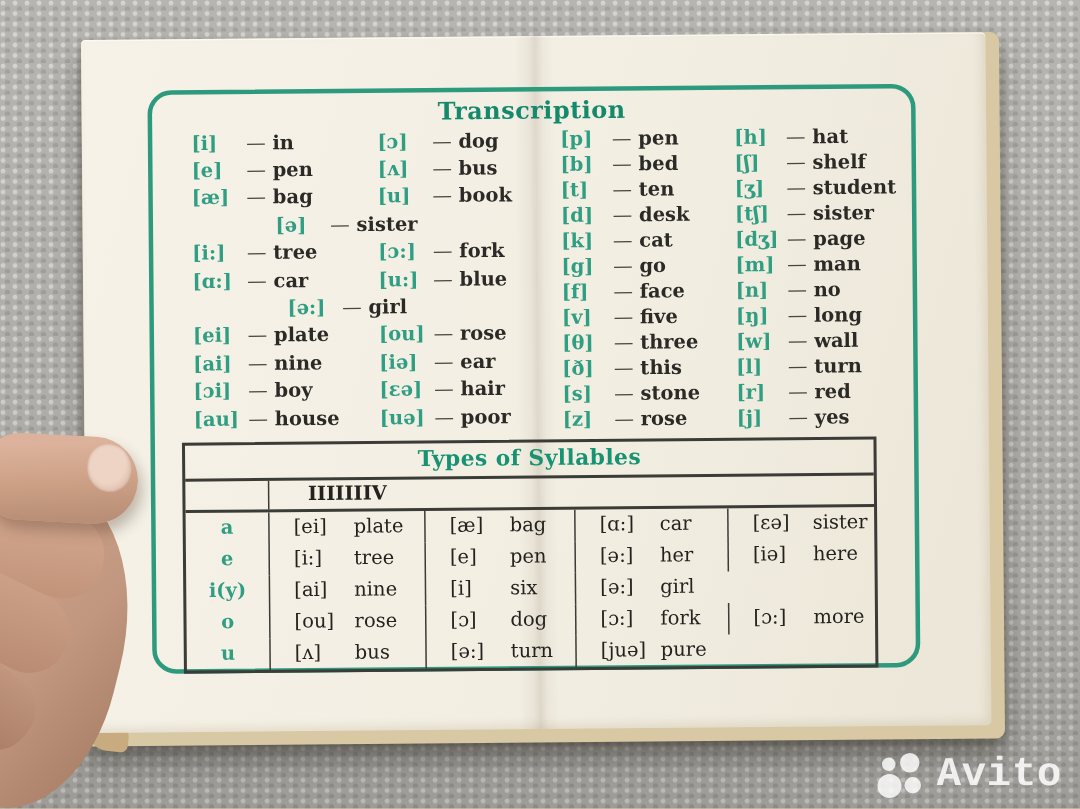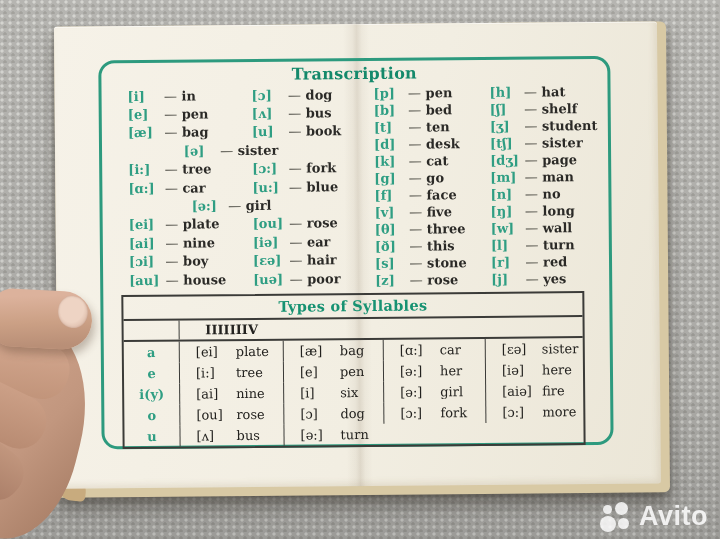--- a/index.html
+++ b/index.html
@@ -87,21 +87,21 @@
     box-shadow:inset 0 0 2px rgba(150,100,80,.5);}
 
   
   .wm{position:absolute;right:12px;bottom:7px;display:flex;align-items:center;gap:7px;z-index:20;}
   .wm-logo{position:relative;width:32px;height:30px;}
   .wm-logo span{position:absolute;border-radius:50%;background:rgba(255,255,255,.82);}
   .wc1{width:9px;height:9px;left:3px;top:3px;}
   .wc2{width:13px;height:13px;left:15px;top:0;}
   .wc3{width:16px;height:16px;left:0;top:14px;}
   .wc4{width:11px;height:11px;left:18px;top:16px;}
-  .wm-text{font-family:Liberation Sans, sans-serif;font-size:27px;font-weight:700;
+  .wm-text{font-family:Liberation Mono, monospace;font-size:27px;font-weight:700;
     color:rgba(255,255,255,.85);letter-spacing:.5px;}
 </style>
 </head>
 <body>
 
 <div class="bg-shade"></div>
 
 <div class="book">
   <div class="corner-wear"></div>
   <div class="pages">
@@ -489,24 +489,20 @@
                   <span class="c-word">nine</span>
                 </div>
                 <div class="cell">
                   <span class="c-sym">[i]</span>
                   <span class="c-word">six</span>
                 </div>
                 <div class="cell">
                   <span class="c-sym">[ə:]</span>
                   <span class="c-word">girl</span>
                 </div>
-                <div class="cell">
-                  <span class="c-sym">[aiə]</span>
-                  <span class="c-word">fire</span>
-                </div>
               </div>
             
               <div class="syl-row">
                 <div class="cell-letter">o</div>
                 <div class="cell">
                   <span class="c-sym">[ou]</span>
                   <span class="c-word">rose</span>
                 </div>
                 <div class="cell">
                   <span class="c-sym">[ɔ]</span>
@@ -524,20 +520,24 @@
             
               <div class="syl-row">
                 <div class="cell-letter">u</div>
                 <div class="cell">
                   <span class="c-sym">[ʌ]</span>
                   <span class="c-word">bus</span>
                 </div>
                 <div class="cell">
                   <span class="c-sym">[ə:]</span>
                   <span class="c-word">turn</span>
+                </div>
+                <div class="cell">
+                  <span class="c-sym">[juə]</span>
+                  <span class="c-word">pure</span>
                 </div>
               </div>
             </div>
         </div>
       </div>
 
     </div>
   </div>
 </div>
 

